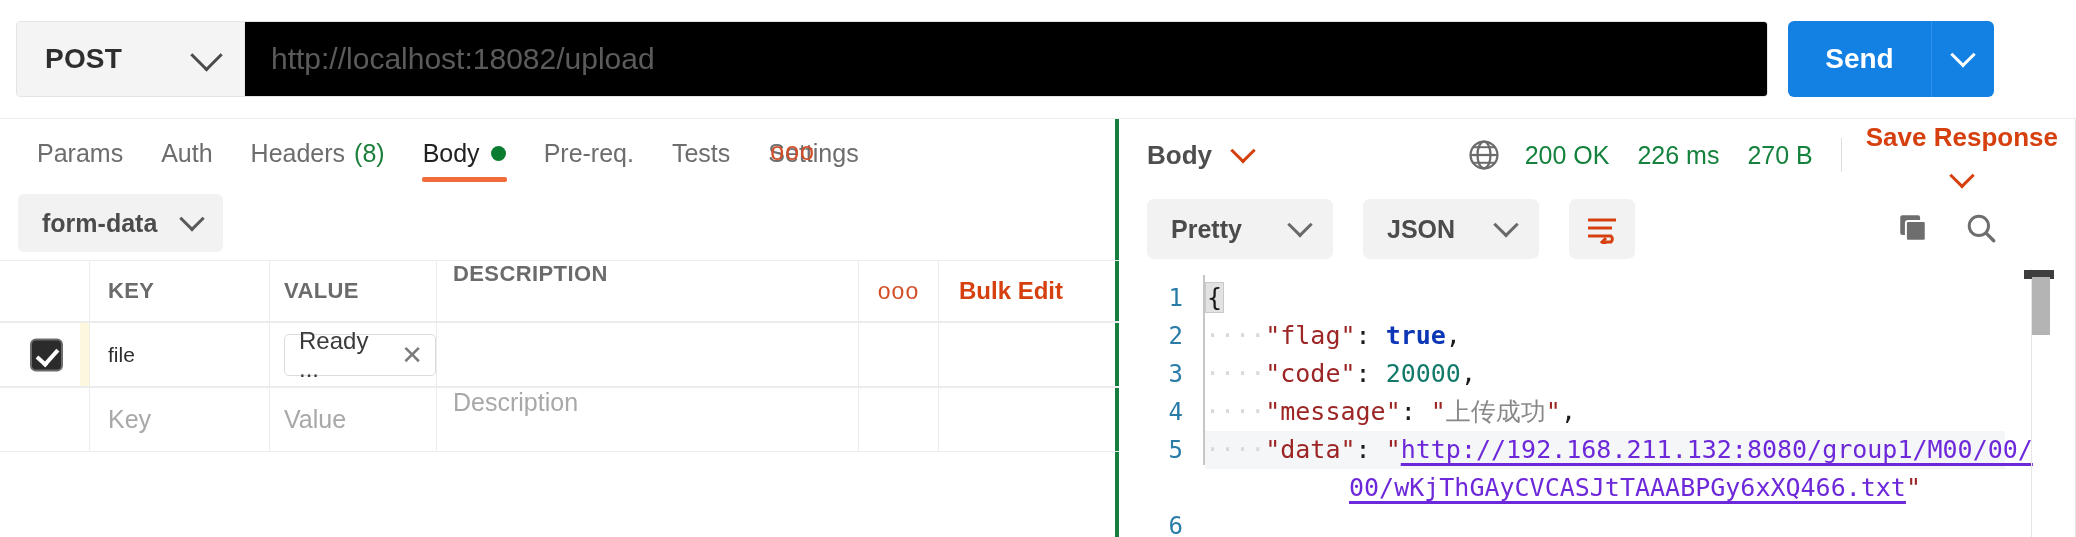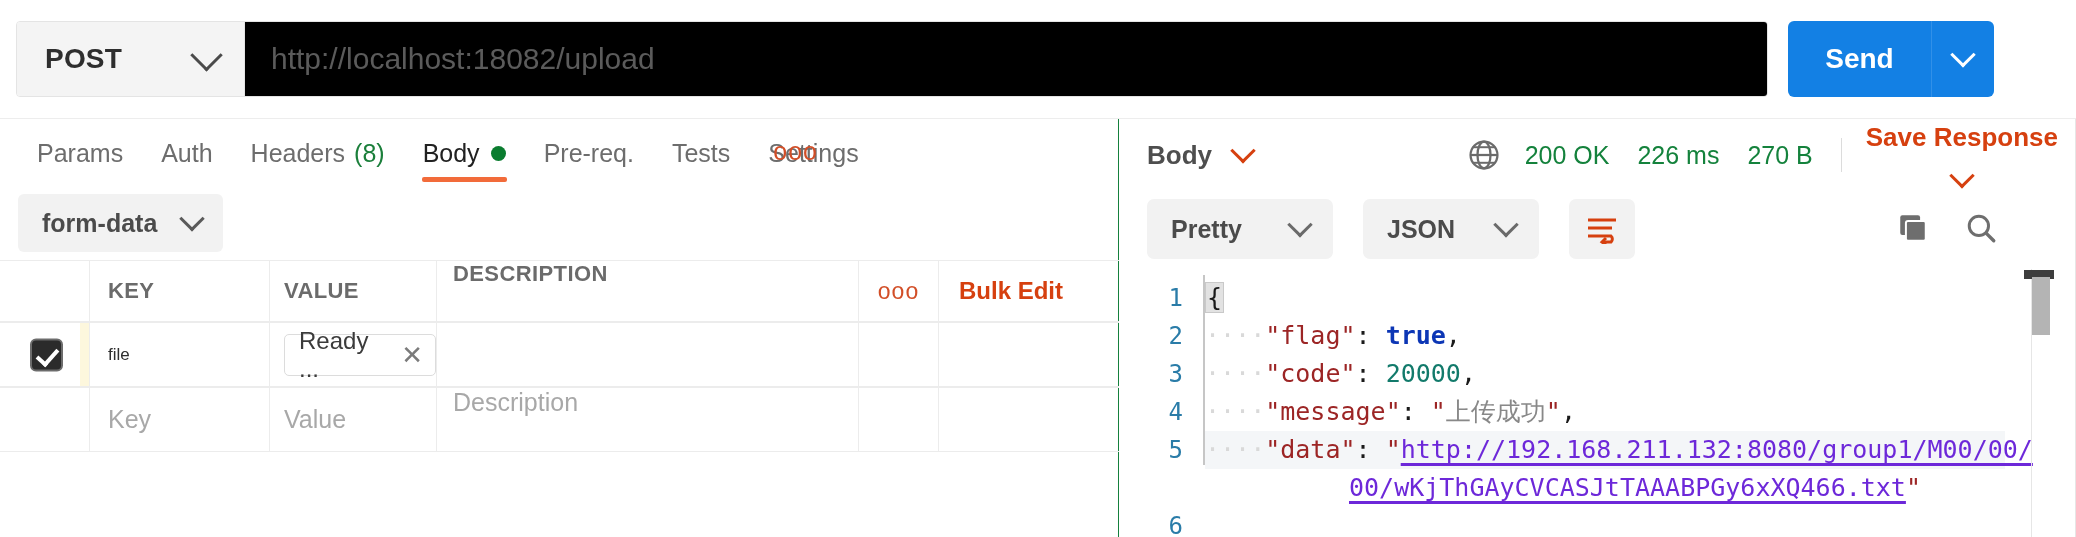--- a/index.html
+++ b/index.html
@@ -107,21 +107,21 @@
     border-bottom-width: 3px;
   }
 
   
   .left-panel {
     position: absolute;
     left: 0; top: 119px;
     width: 1119px; height: 418px;
     background: #ffffff;
     box-sizing: border-box;
-    border-right: 1px solid #15803d;
+    border-right: 4px solid #15803d;
   }
   .req-tabs {
     position: absolute;
     left: 0; top: 0;
     width: 1119px; height: 69px;
     display: flex;
     align-items: flex-start;
     padding-left: 18px;
     box-sizing: border-box;
   }
@@ -235,21 +235,21 @@
     border-right: 4px solid #ffffff;
     border-bottom: 4px solid #ffffff;
     transform: rotate(42deg);
   }
   .yellow-strip {
     position: absolute;
     right: 0; top: 0; bottom: 0;
     width: 9px;
     background: #fdf7dd;
   }
-  .cell-text { font-size: 17px; color: #2e2e2e; }
+  .cell-text { font-size: 21px; color: #2e2e2e; }
   .cell-ph { font-size: 25px; color: #a8a8a8; }
   .file-chip {
     display: flex;
     align-items: center;
     gap: 14px;
     height: 42px;
     border: 1px solid #dcdcdc;
     border-radius: 5px;
     padding: 0 12px 0 14px;
     box-sizing: border-box;

